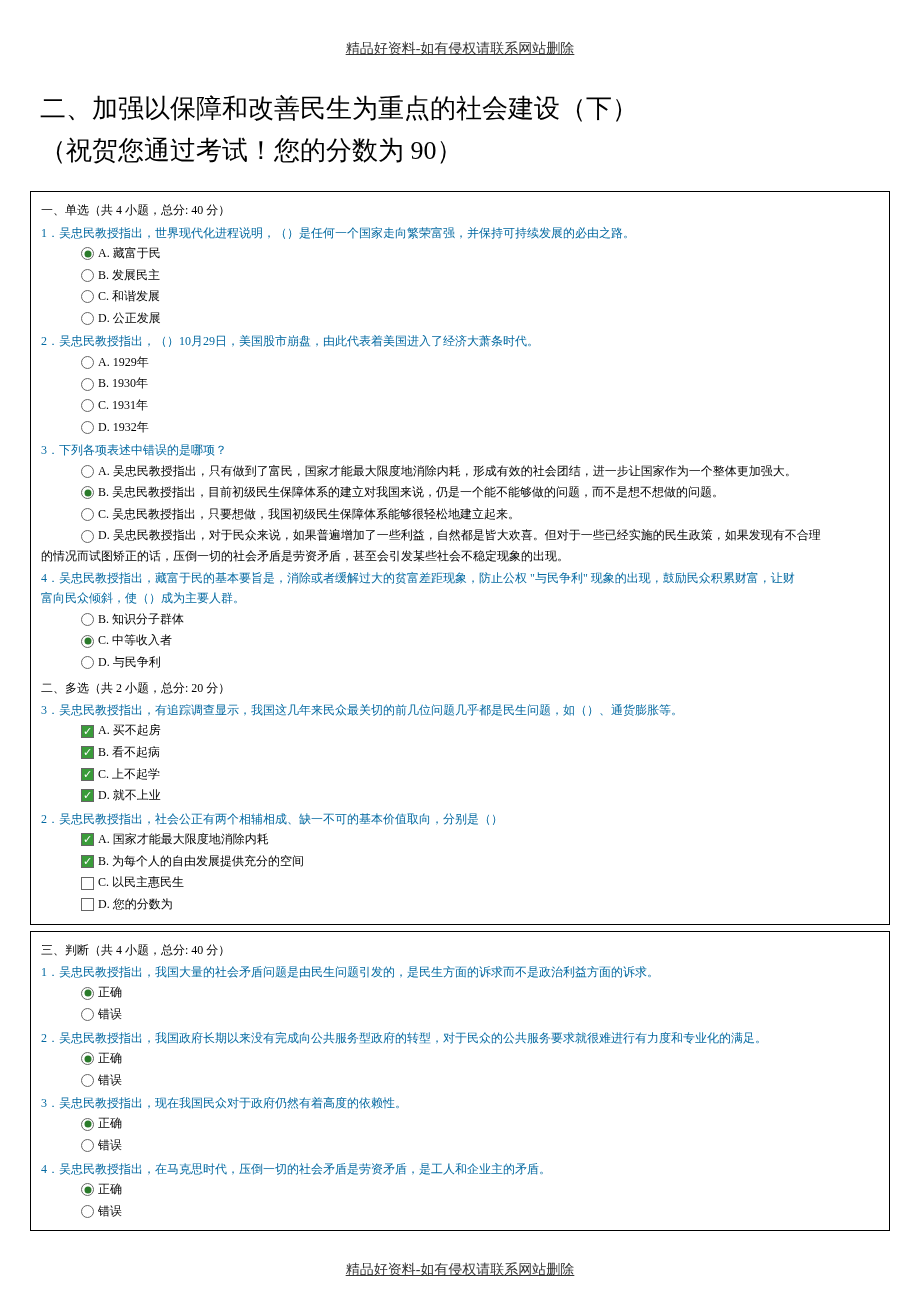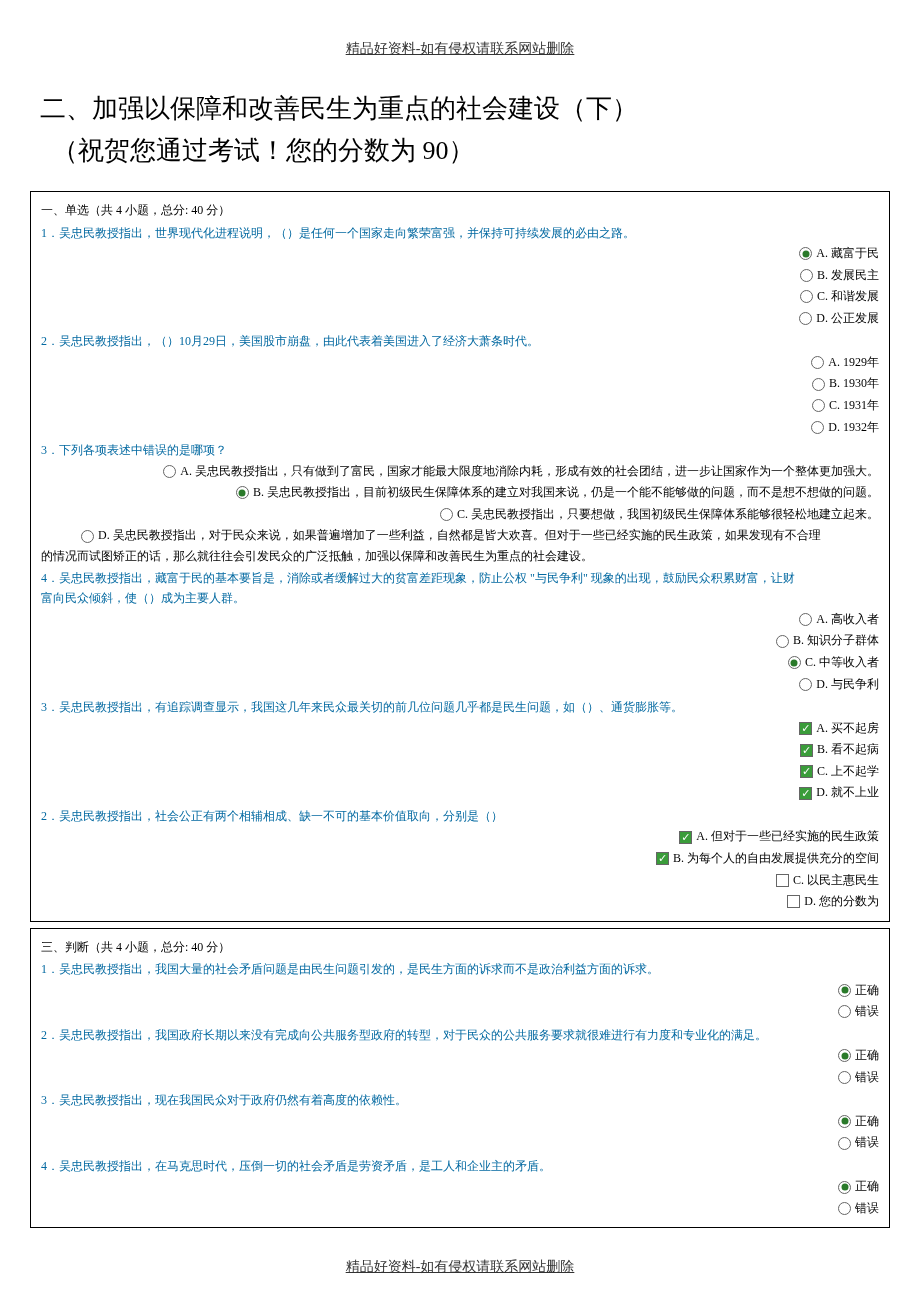--- a/index.html
+++ b/index.html
@@ -32,21 +32,20 @@
       font-weight: normal;
       line-height: 1.6;
       font-family: Liberation Sans, sans-serif;
     }
     .sub-title {
       font-size: 26px;
       font-weight: normal;
       line-height: 1.6;
       font-family: "SimSun", serif;
       margin-bottom: 20px;
-      margin-left: 12px;
     }
     .exam-box {
       border: 1px solid #000;
       padding: 8px 10px;
       margin-bottom: 6px;
       font-size: 12px;
       line-height: 1.7;
     }
     .section-title {
       font-size: 12px;
@@ -56,21 +55,20 @@
     }
     .question-text {
       color: #0369a1;
       font-size: 12px;
     }
     .option {
       margin-left: 40px;
       display: flex;
       align-items: center;
       line-height: 1.8;
-      justify-content: flex-end;
     }
     .radio, .checkbox {
       display: inline-block;
       width: 13px;
       height: 13px;
       border: 1px solid #666;
       margin-right: 4px;
       position: relative;
       flex-shrink: 0;
       background: #fff;
@@ -174,44 +172,41 @@
       </div>
     <div class="option">
         <span class="radio selected"></span>
         <span class="opt-label">B. 吴忠民教授指出，目前初级民生保障体系的建立对我国来说，仍是一个能不能够做的问题，而不是想不想做的问题。</span>
       </div>
     <div class="option">
         <span class="radio"></span>
         <span class="opt-label">C. 吴忠民教授指出，只要想做，我国初级民生保障体系能够很轻松地建立起来。</span>
       </div>
     <div class="wrap-option"><span class="radio"></span><span class="opt-label">D. 吴忠民教授指出，对于民众来说，如果普遍增加了一些利益，自然都是皆大欢喜。但对于一些已经实施的民生政策，如果发现有不合理</span></div>
-    <div class="continuation opt-label">的情况而试图矫正的话，那么就往往会引发民众的广泛抵触，加强以保障和改善民生为重点的社会建设。</div>
+    <div class="continuation opt-label">的情况而试图矫正的话，压倒一切的社会矛盾是劳资矛盾，甚至会引发某些社会不稳定现象的出现。</div>
   </div>
 
   <div class="question">
     <span class="question-text">4．吴忠民教授指出，藏富于民的基本要旨是，消除或者缓解过大的贫富差距现象，防止公权 "与民争利" 现象的出现，鼓励民众积累财富，让财</span>
     <div class="question-text continuation">富向民众倾斜，使（）成为主要人群。</div>
     <div class="option">
         <span class="radio"></span>
-        <span class="opt-label">A. 高收入者</span>
-      </div>
-    <div class="option">
-        <span class="radio"></span>
         <span class="opt-label">B. 知识分子群体</span>
       </div>
     <div class="option">
         <span class="radio selected"></span>
         <span class="opt-label">C. 中等收入者</span>
       </div>
     <div class="option">
         <span class="radio"></span>
         <span class="opt-label">D. 与民争利</span>
       </div>
   </div>
 
+  <div class="section-title" style="margin-top:4px">二、多选（共 2 小题，总分: 20 分）</div>
 
   <div class="question">
     <span class="question-text">3．吴忠民教授指出，有追踪调查显示，我国这几年来民众最关切的前几位问题几乎都是民生问题，如（）、通货膨胀等。</span>
     <div class="option">
         <span class="checkbox selected"></span>
         <span class="opt-label">A. 买不起房</span>
       </div>
     <div class="option">
         <span class="checkbox selected"></span>
         <span class="opt-label">B. 看不起病</span>
@@ -223,21 +218,21 @@
     <div class="option">
         <span class="checkbox selected"></span>
         <span class="opt-label">D. 就不上业</span>
       </div>
   </div>
 
   <div class="question">
     <span class="question-text">2．吴忠民教授指出，社会公正有两个相辅相成、缺一不可的基本价值取向，分别是（）</span>
     <div class="option">
         <span class="checkbox selected"></span>
-        <span class="opt-label">A. 但对于一些已经实施的民生政策</span>
+        <span class="opt-label">A. 国家才能最大限度地消除内耗</span>
       </div>
     <div class="option">
         <span class="checkbox selected"></span>
         <span class="opt-label">B. 为每个人的自由发展提供充分的空间</span>
       </div>
     <div class="option">
         <span class="checkbox"></span>
         <span class="opt-label">C. 以民主惠民生</span>
       </div>
     <div class="option">

